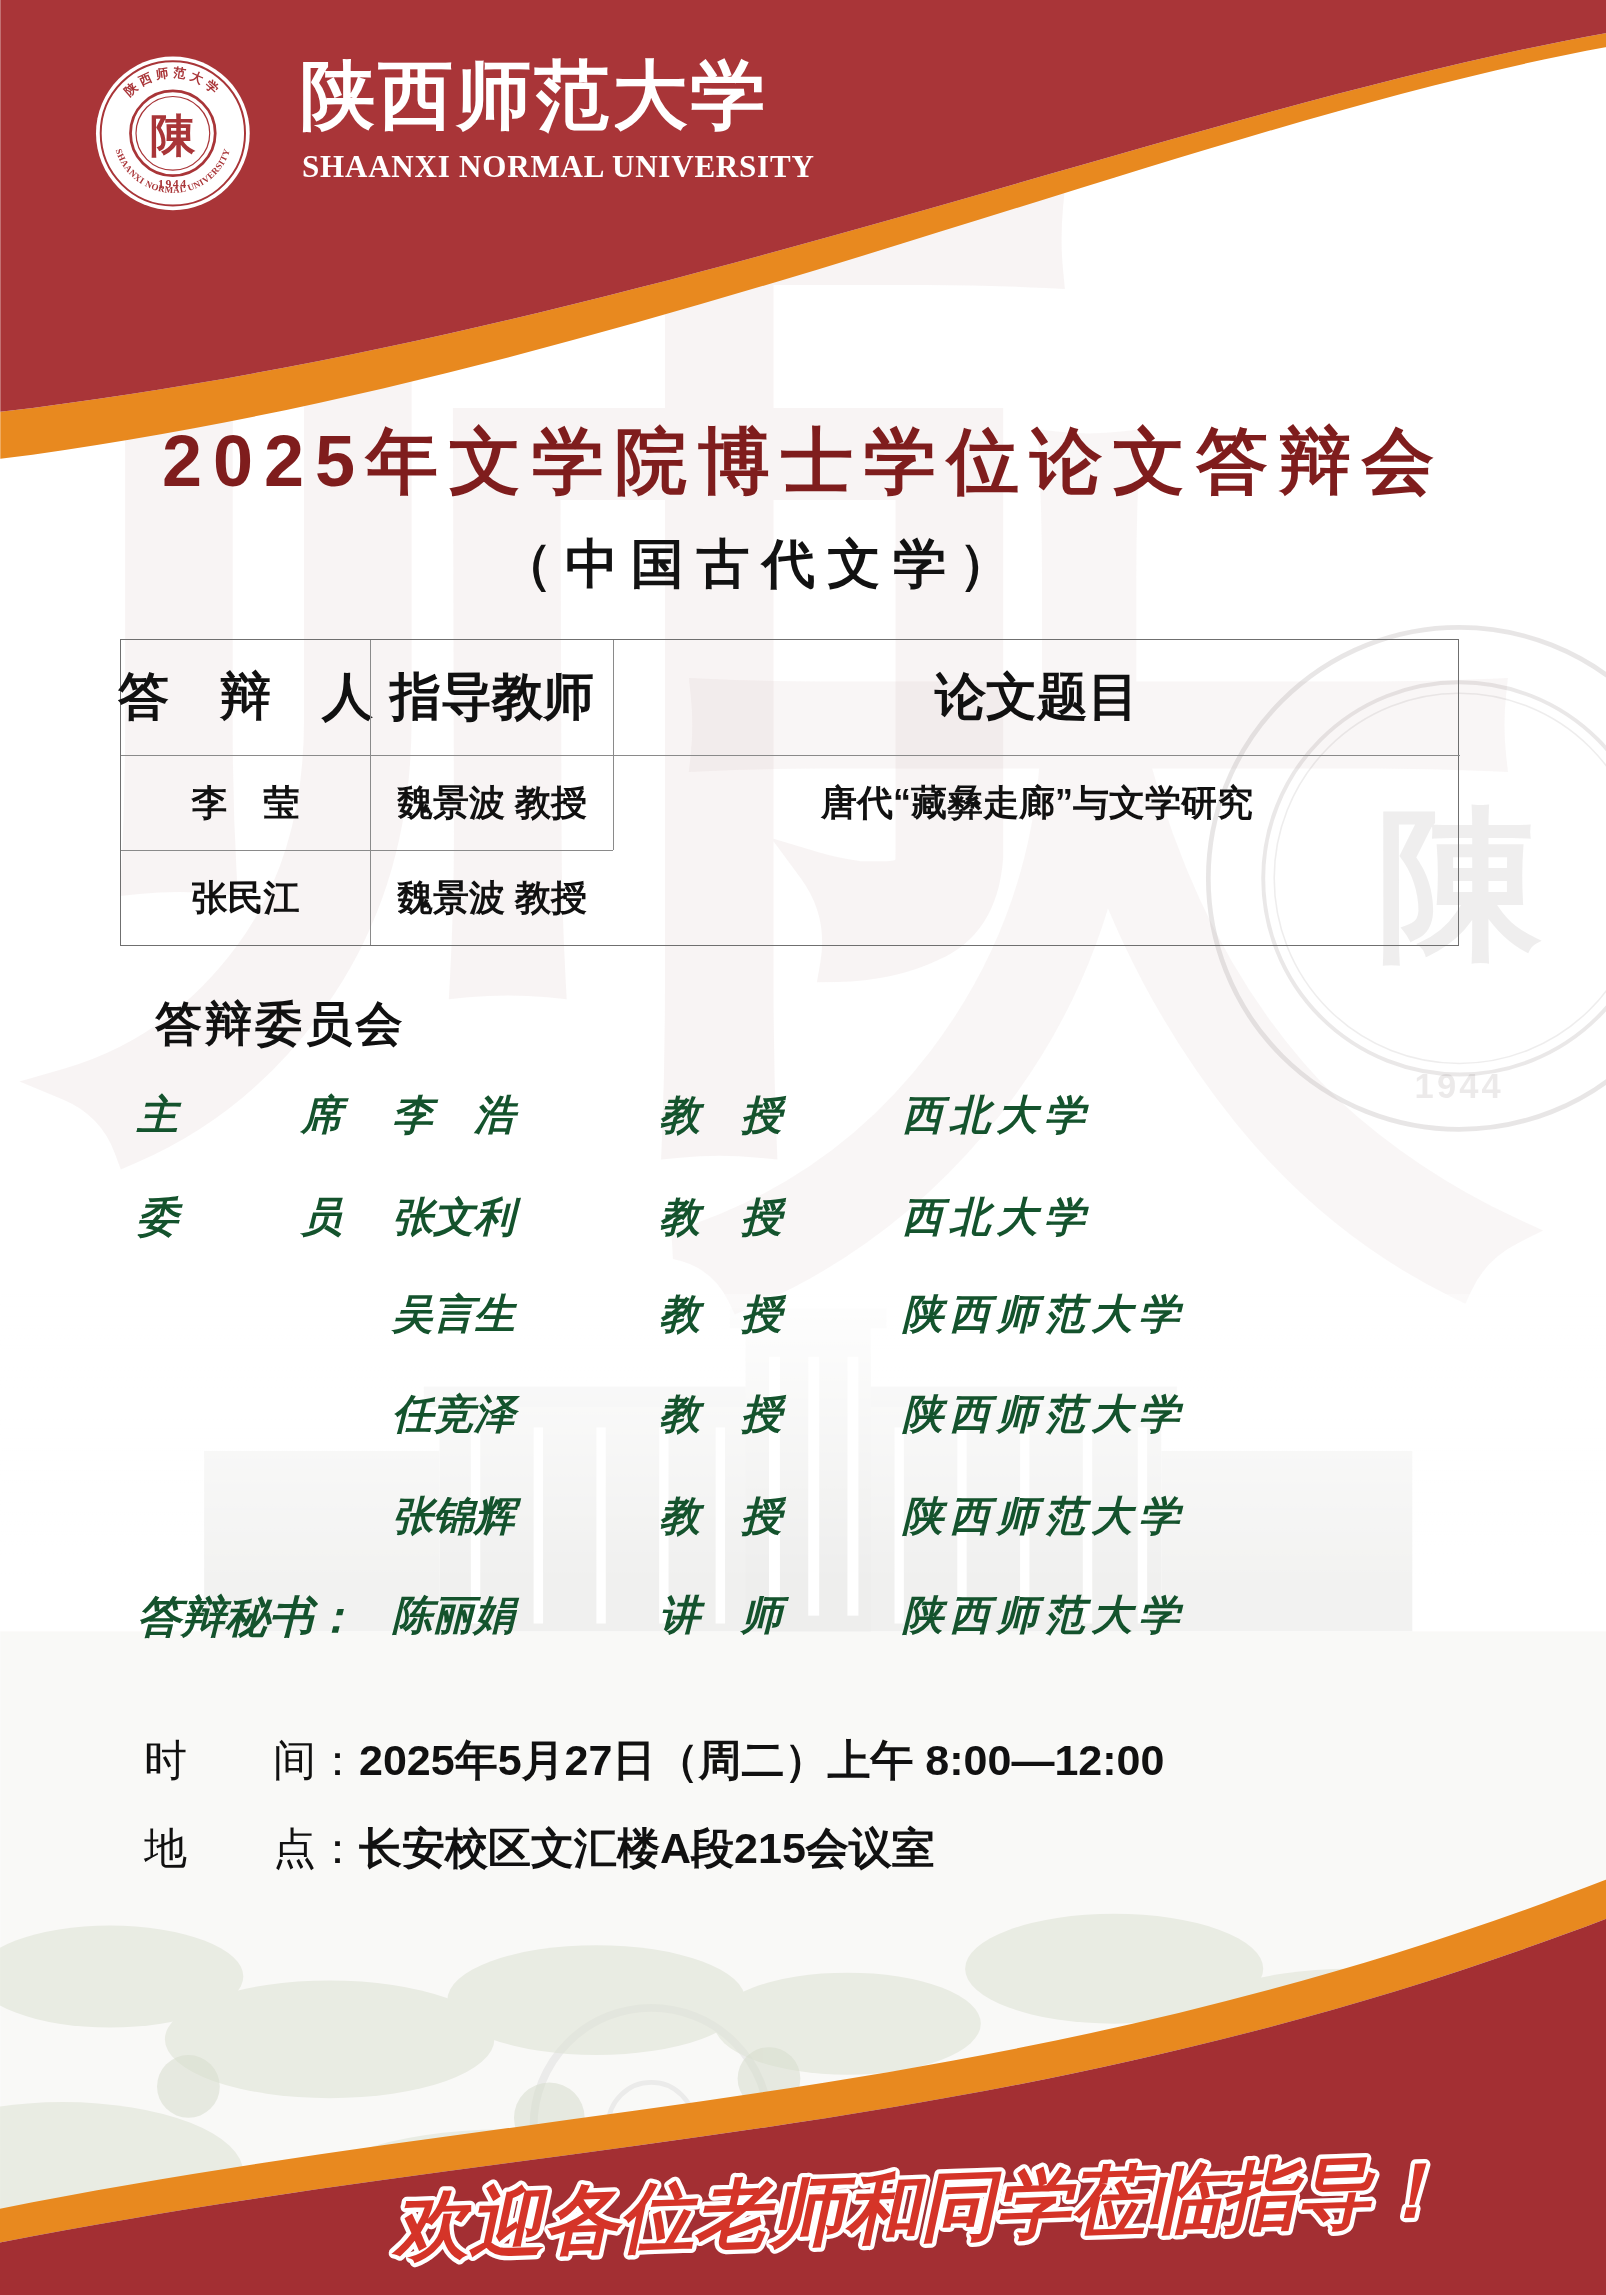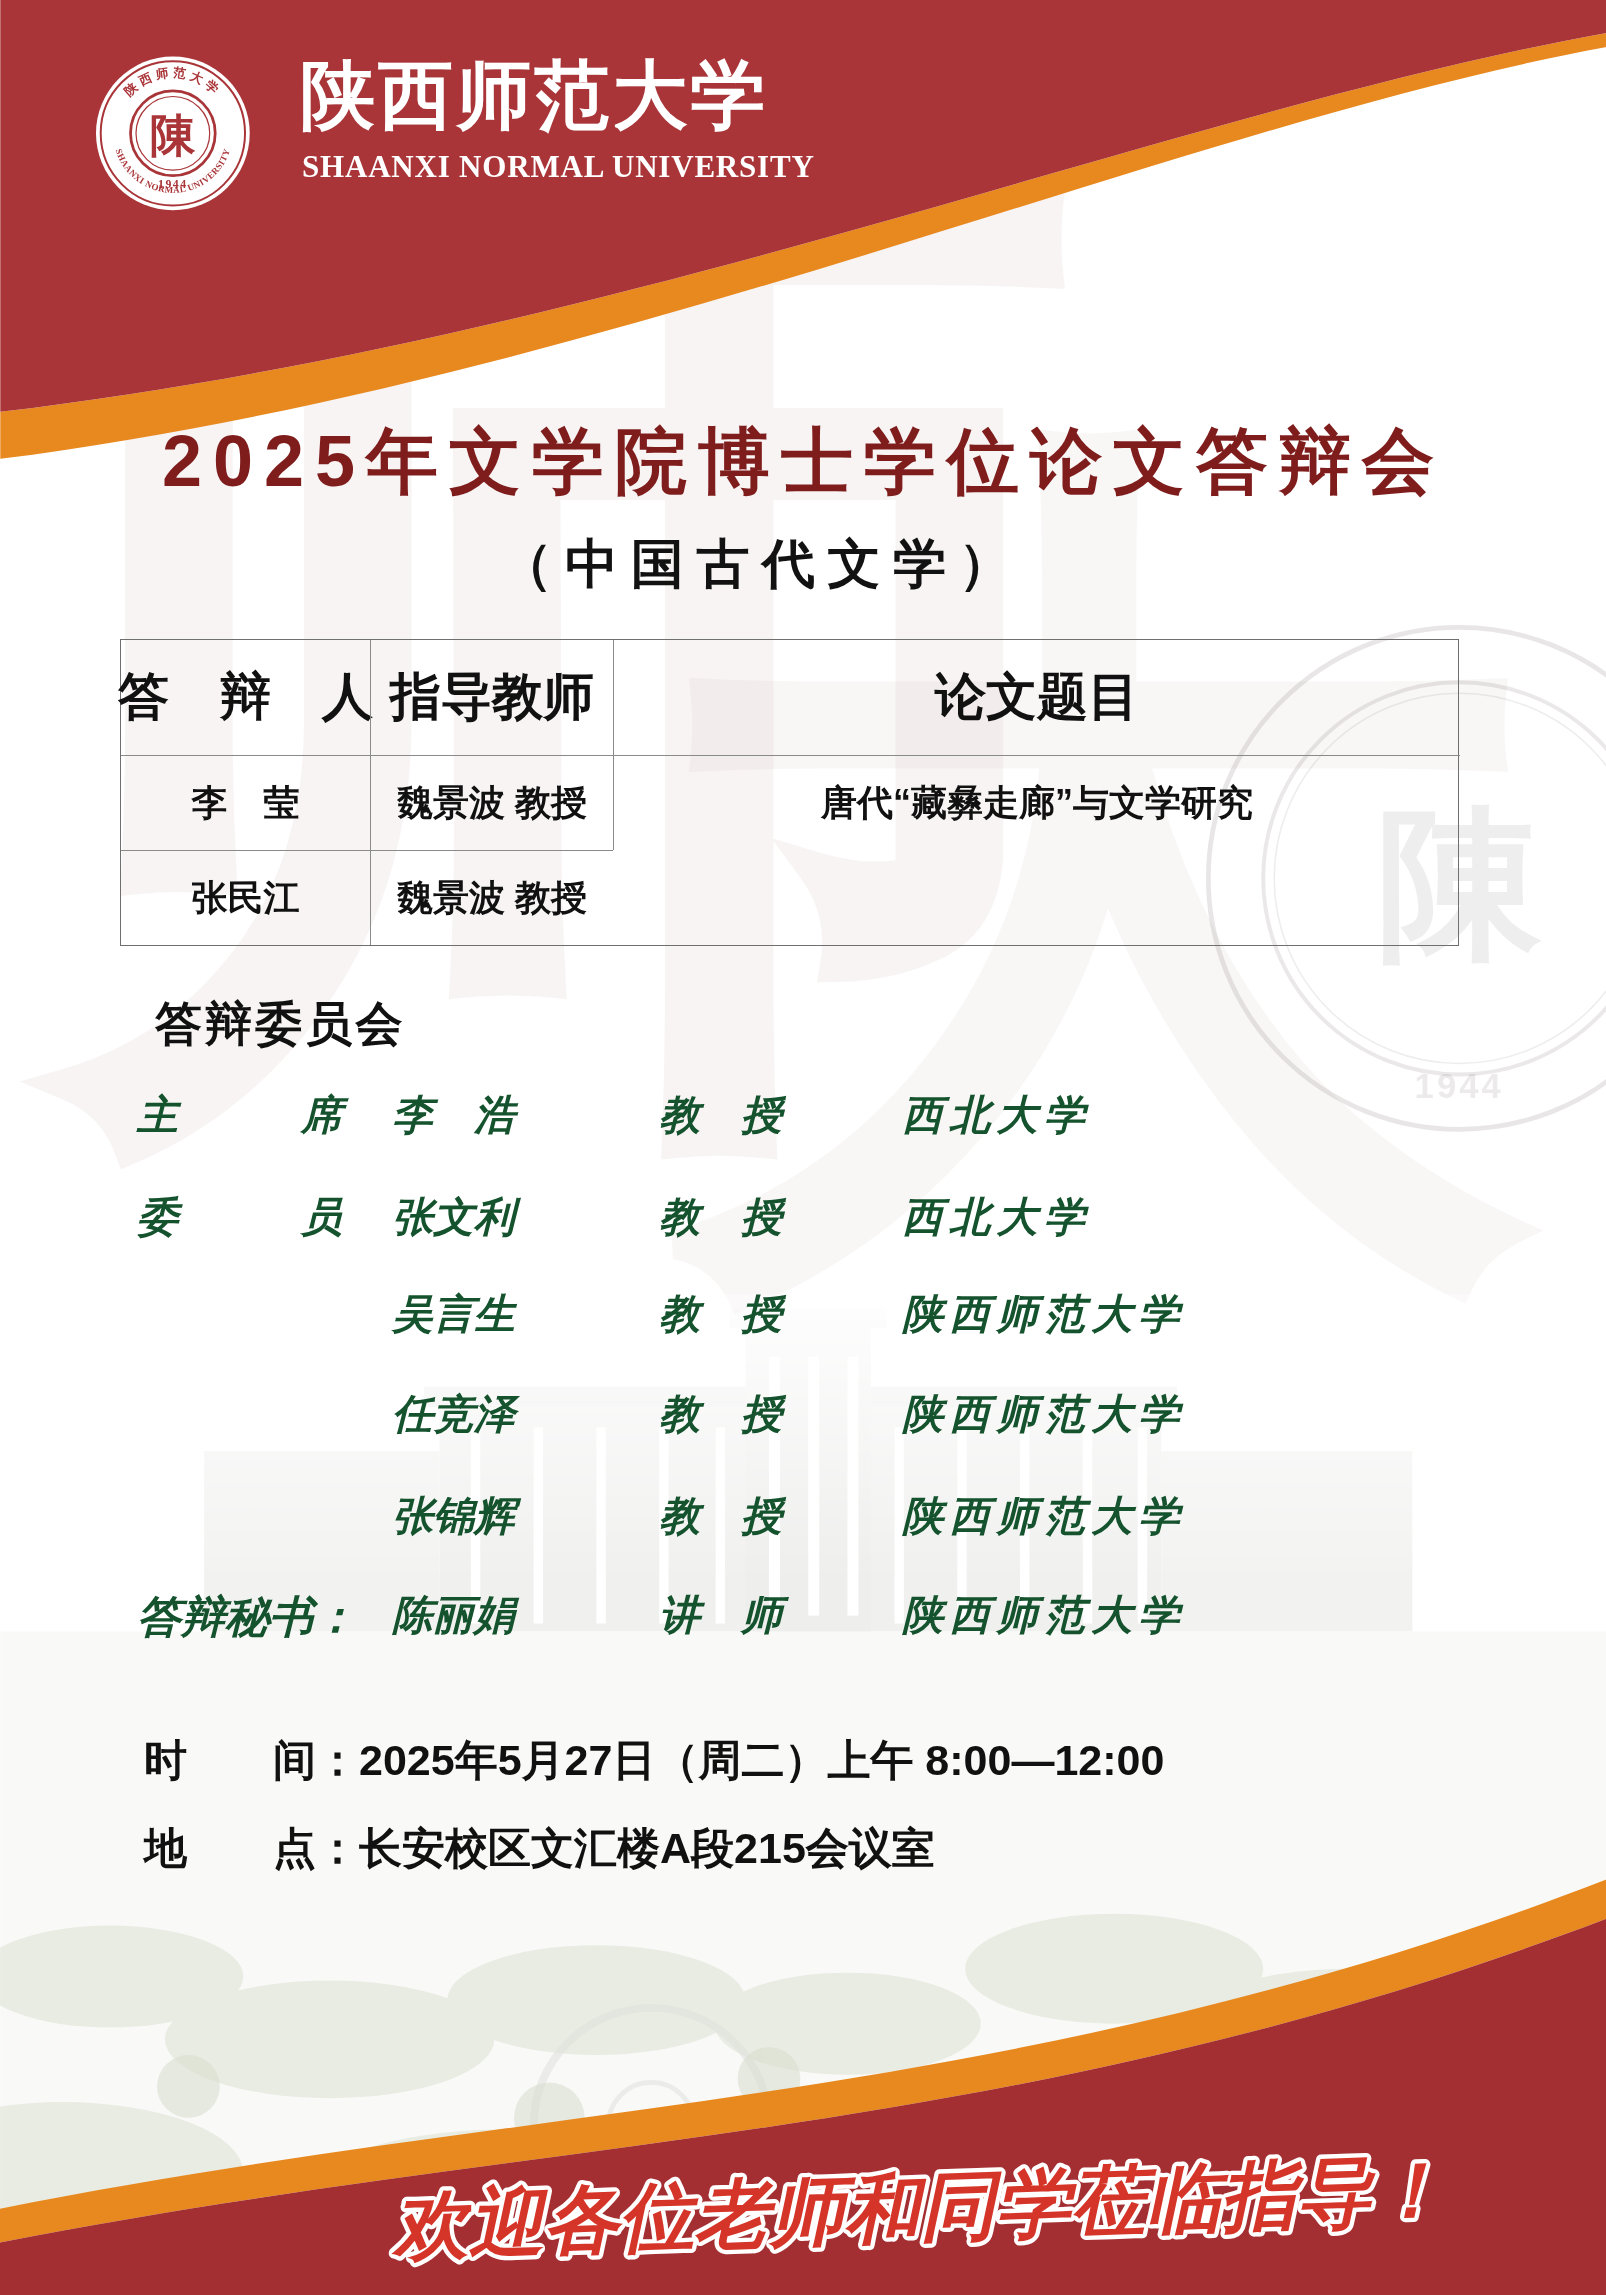--- a/index.html
+++ b/index.html
@@ -49,21 +49,21 @@
         font-size:41px;white-space:nowrap;font-style:italic;}
   .crow span{position:absolute;top:0;}
   .c-role{left:0;font-weight:900;}
   .c-name{left:255px;font-weight:700;}
   .c-title{left:522px;font-weight:700;}
   .c-univ{left:765px;font-weight:700;letter-spacing:6.3px;}
   .crow.secretary .c-role{font-size:44px;}
 
   
   .srow{position:absolute;left:144px;z-index:4;color:#111;font-size:43px;white-space:nowrap;}
-  .s-label{font-weight:700;}
+  .s-label{font-weight:400;}
   .s-value{font-weight:700;margin-top:40px;}
 </style>
 </head>
 <body>
 
 <div class="poster">
 
   <div class="wm-char wm-a">师</div>
   <div class="wm-char wm-b">大</div>
 

